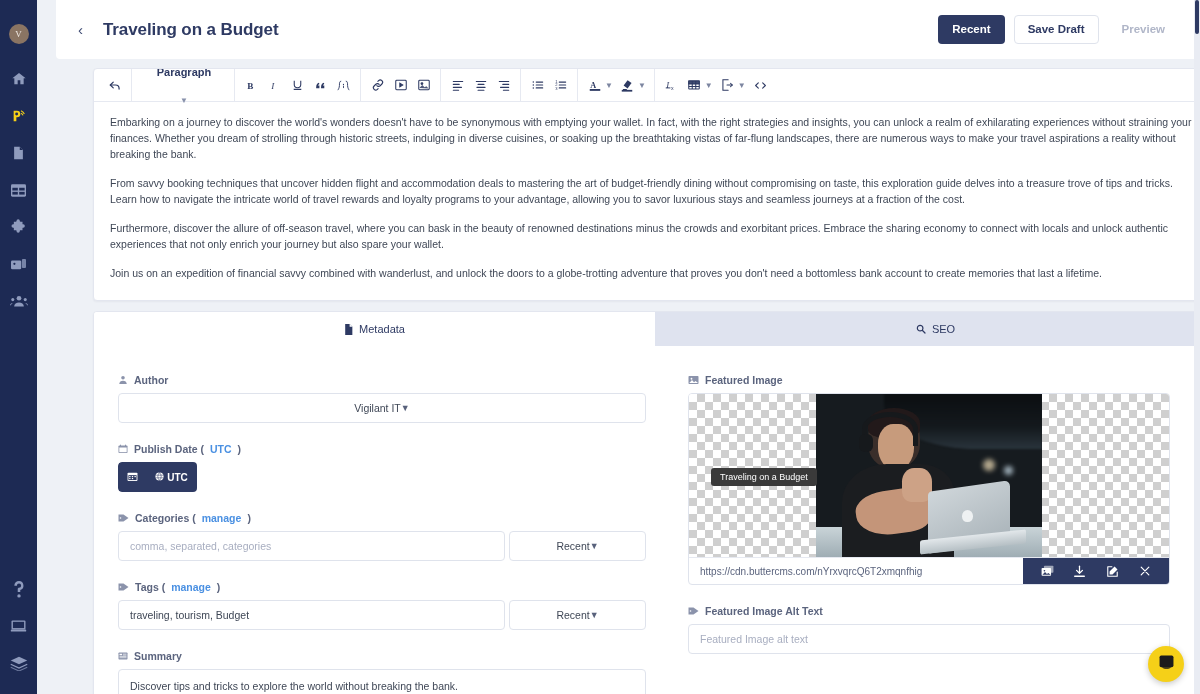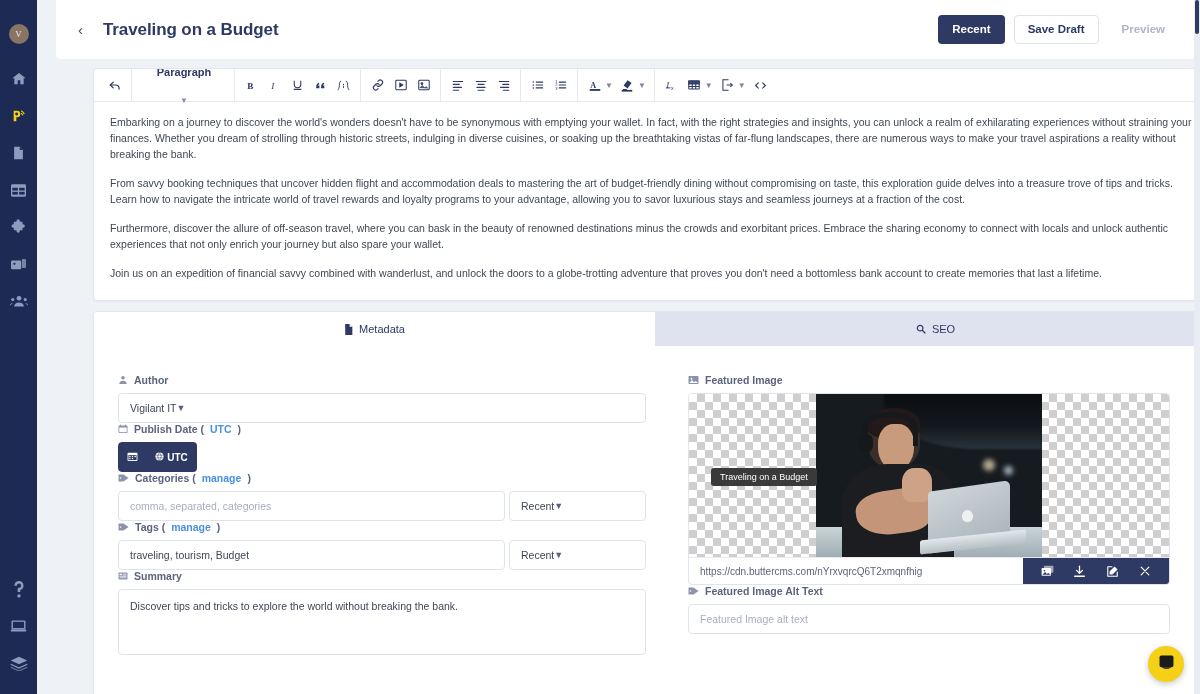--- a/index.html
+++ b/index.html
@@ -150,39 +150,39 @@
     cursor: pointer;
   }
   .tab.active { background: #ffffff; }
   .tab.inactive { background: #dfe3ef; }
   .tab-ico { font-size: 10px; display: inline-flex; }
 
   #panel-body { display: flex; padding: 28px 24px 0 24px; gap: 0; }
   .col-left { width: 556px; padding-right: 28px; }
   .col-right { width: 496px; padding-left: 14px; }
 
-  .field { }
+  .field { margin-bottom: 20px; }
   .field-label {
     display: flex; align-items: center; gap: 6px;
     font-size: 10.5px; color: #5b647e; font-weight: bold;
     margin-bottom: 7px;
   }
   .field-label .lbl-ico { color: #8b93ab; display: inline-flex; }
   .link { color: #4a90e2; font-weight: bold; cursor: pointer; }
   .lbl-utc { color: #4a90e2; font-weight: bold; }
 
   .input, .select-box {
     height: 30px; border: 1px solid #dfe3ec; border-radius: 4px;
     background: #ffffff;
     font-size: 10.5px; color: #3f4756;
     display: flex; align-items: center;
     padding: 0 11px;
   }
   .input.placeholder { color: #a8aec0; }
-  .select-box { justify-content: flex-start; cursor: pointer; }
+  .select-box { justify-content: center; cursor: pointer; }
 
   .sel-chev { font-size: 9px; color: #59627c; }
 
   .row-2 { display: flex; gap: 4px; }
   .row-2 .grow { flex: 1 1 auto; }
   .row-2 .fixed { width: 137px; flex: 0 0 137px; }
 
   
   .date-group { display: flex; height: 30px; border-radius: 4px; overflow: hidden; }
   .date-ico-box {

